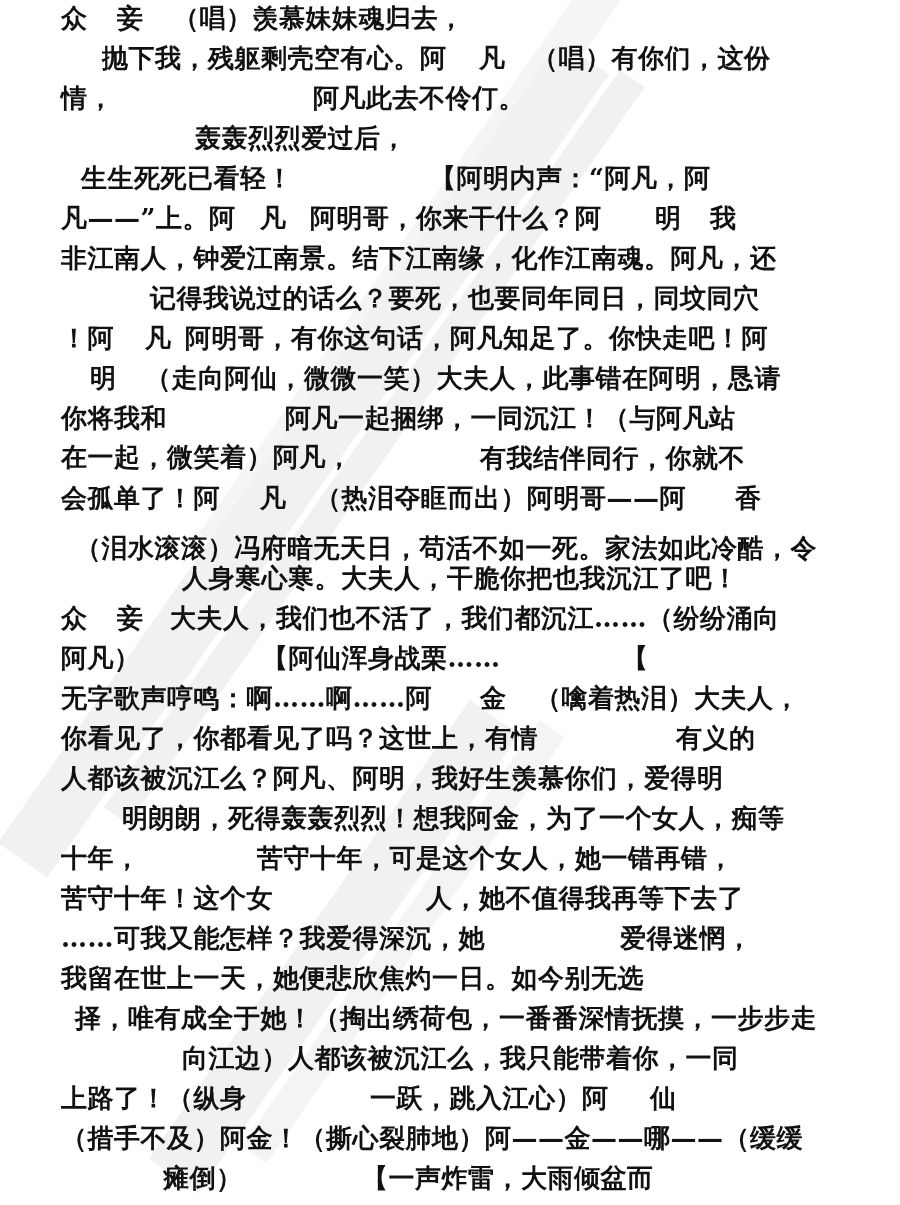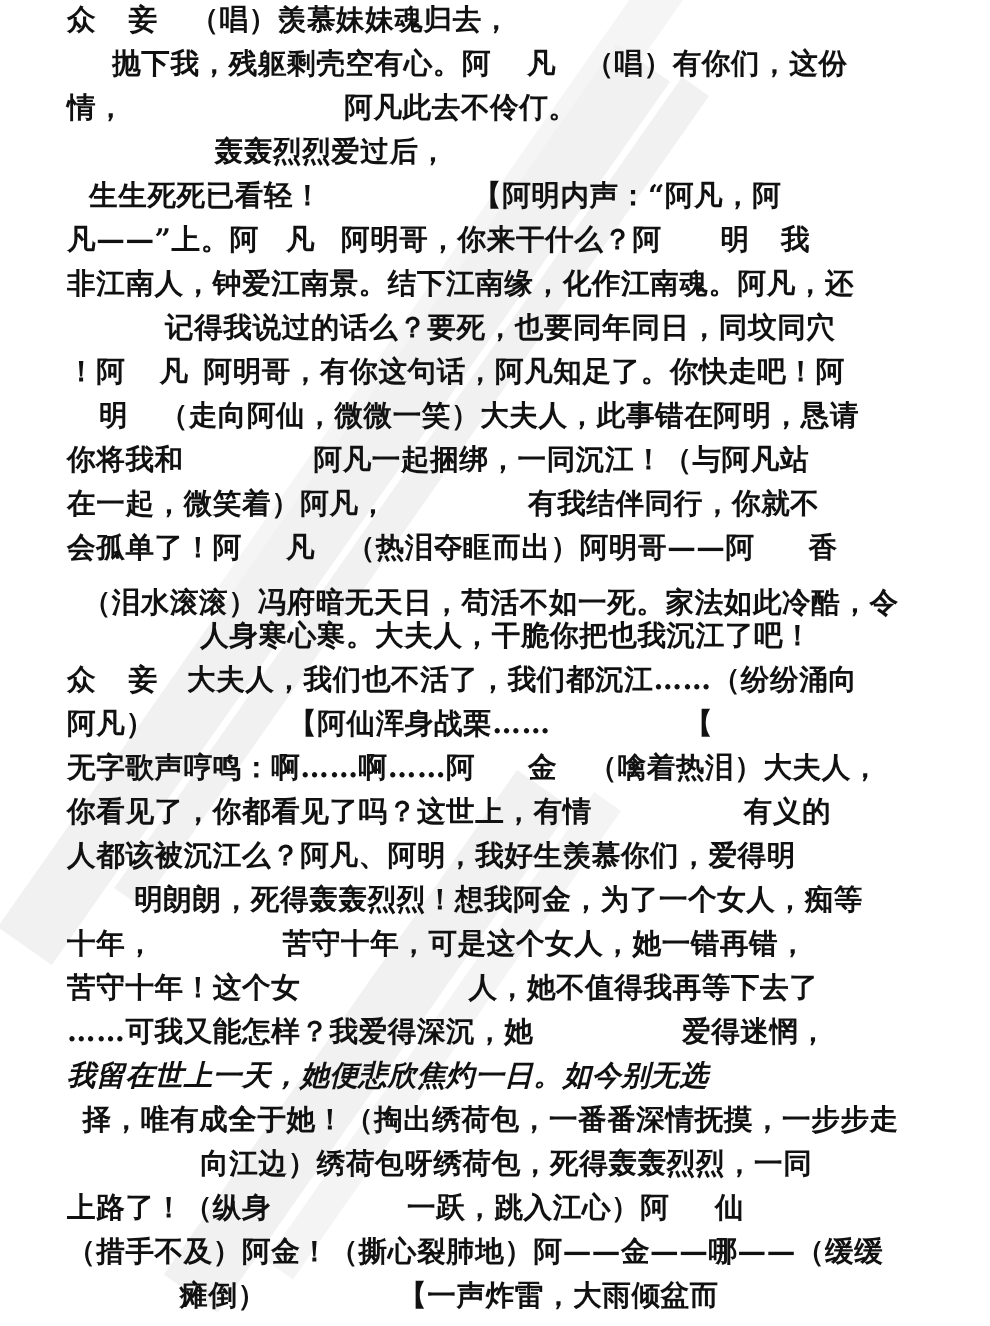--- a/index.html
+++ b/index.html
@@ -126,27 +126,27 @@
     </div>
     <div class="line" style="top: 880px;">
       <span class="seg" style="left: 61px;">苦守十年！这个女</span>
       <span class="seg" style="left: 426px;">人，她不值得我再等下去了</span>
     </div>
     <div class="line" style="top: 920px;">
       <span class="seg" style="left: 61px;">……可我又能怎样？我爱得深沉，她</span>
       <span class="seg" style="left: 620px;">爱得迷惘，</span>
     </div>
     <div class="line" style="top: 960px;">
-      <span class="seg" style="left: 61px; font-style: italic;">我留在世上一天，她便悲欣焦灼一日。如今别无选</span>
+      <span class="seg" style="left: 61px;">我留在世上一天，她便悲欣焦灼一日。如今别无选</span>
     </div>
     <div class="line" style="top: 1000px;">
       <span class="seg" style="left: 75px;">择，唯有成全于她！（掏出绣荷包，一番番深情抚摸，一步步走</span>
     </div>
     <div class="line" style="top: 1040px;">
-      <span class="seg" style="left: 182px;">向江边）绣荷包呀绣荷包，死得轰轰烈烈，一同</span>
+      <span class="seg" style="left: 182px;">向江边）人都该被沉江么，我只能带着你，一同</span>
     </div>
     <div class="line" style="top: 1080px;">
       <span class="seg" style="left: 61px;">上路了！（纵身</span>
       <span class="seg" style="left: 370px;">一跃，跳入江心）阿</span>
       <span class="seg" style="left: 650px;">仙</span>
     </div>
     <div class="line" style="top: 1120px;">
       <span class="seg" style="left: 61px;">（措手不及）阿金！（撕心裂肺地）阿——金——哪——（缓缓</span>
     </div>
     <div class="line" style="top: 1160px;">

